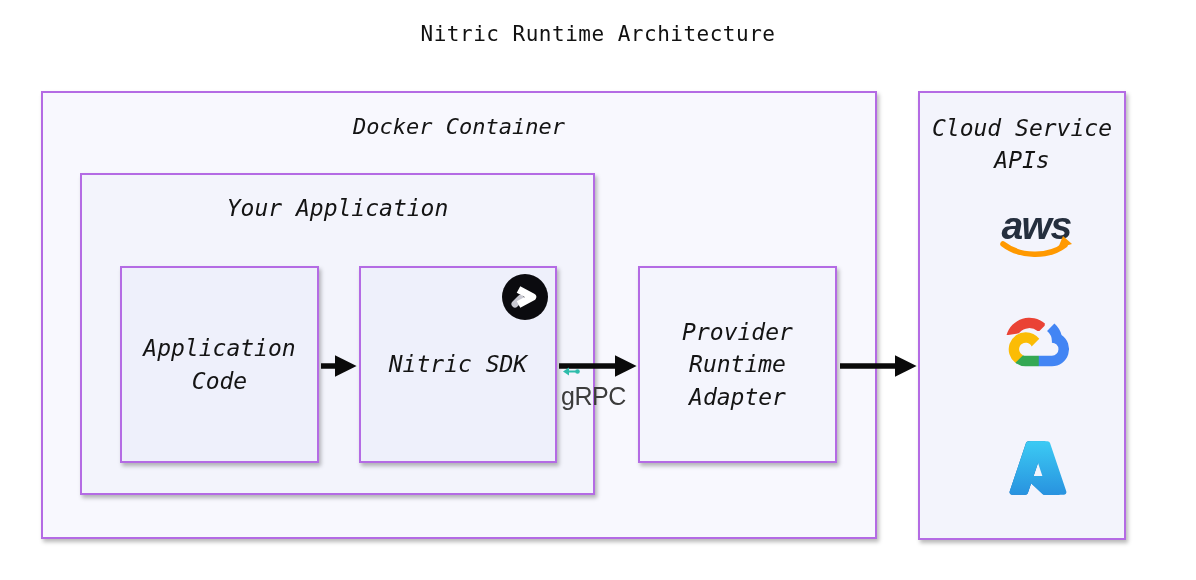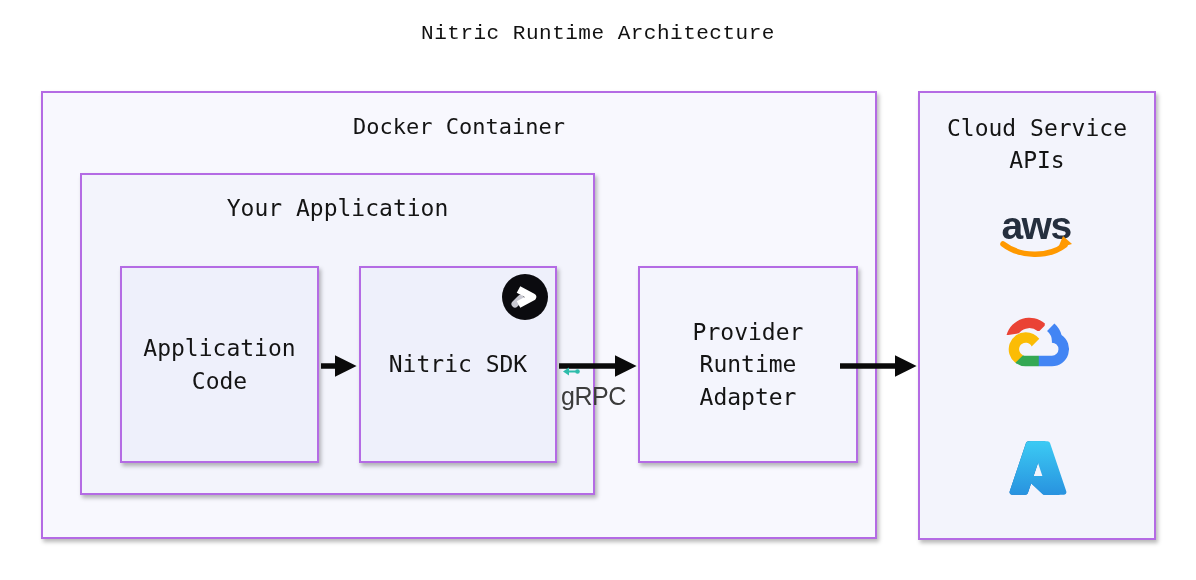--- a/index.html
+++ b/index.html
@@ -3,39 +3,40 @@
 <meta charset="utf-8">
 <style>
   html,body{margin:0;padding:0;background:#ffffff;}
   .canvas{
     position:relative;width:1196px;height:580px;background:#ffffff;
     font-family:"DejaVu Sans Mono","Liberation Mono",monospace;
     color:#141414;overflow:hidden;
   }
   .title{
     position:absolute;top:22px;left:0;width:100%;
-    text-align:center;font-size:21px;letter-spacing:0.5px;color:#111;font-family:Liberation Mono, monospace;
+    text-align:center;font-size:21px;letter-spacing:0.5px;color:#111;
   }
   .box{
     position:absolute;border:2.5px solid #b46be4;box-sizing:border-box;
     box-shadow:2px 3px 4px rgba(0,0,0,0.28);
+    font-style:italic;
   }
   .box-label{ text-align:center;font-size:23px;line-height:1.4; }
   .docker{ left:41px;top:91px;width:836px;height:448px;background:#f8f8fe; }
   .docker > .box-label{ position:absolute;top:19px;left:0;width:100%;font-size:22px; }
   .app{ left:37px;top:80px;width:515px;height:322px;background:#f3f4fc;padding-left:32px; }
   .app > .box-label{ position:absolute;top:17px;left:0;width:100%; }
   .leaf{
     display:flex;align-items:center;justify-content:center;
     background:#eef0fb;padding:0 8px;
   }
   .code-box{ left:38px;top:91px;width:199px;height:197px; }
   .sdk-box{ left:277px;top:91px;width:198px;height:197px; }
-  .adapter-box{ left:595px;top:173px;width:220px;height:197px;background:#f4f5fd; }
-  .cloud{ left:918px;top:91px;width:238px;height:449px;background:#f3f4fc;padding:0 10px; }
+  .adapter-box{ left:595px;top:173px;width:199px;height:197px;background:#f4f5fd; }
+  .cloud{ left:918px;top:91px;width:208px;height:449px;background:#f3f4fc;padding:0 10px; }
   .cloud > .box-label{ position:absolute;top:19px;left:0;width:100%; }
   .nitric-badge{ position:absolute;top:6px;right:7px;width:46px;height:46px; }
   .arrows{ position:absolute;left:0;top:0;pointer-events:none; }
   .grpc{ position:absolute;left:561px;top:367px; }
   .grpc-mark{ display:block;margin-left:2px; }
   .grpc-text{
     display:block;margin-top:6px;
     font-family:"Liberation Sans","DejaVu Sans",sans-serif;
     font-size:25px;color:#3c3c3c;letter-spacing:-0.5px;
   }

